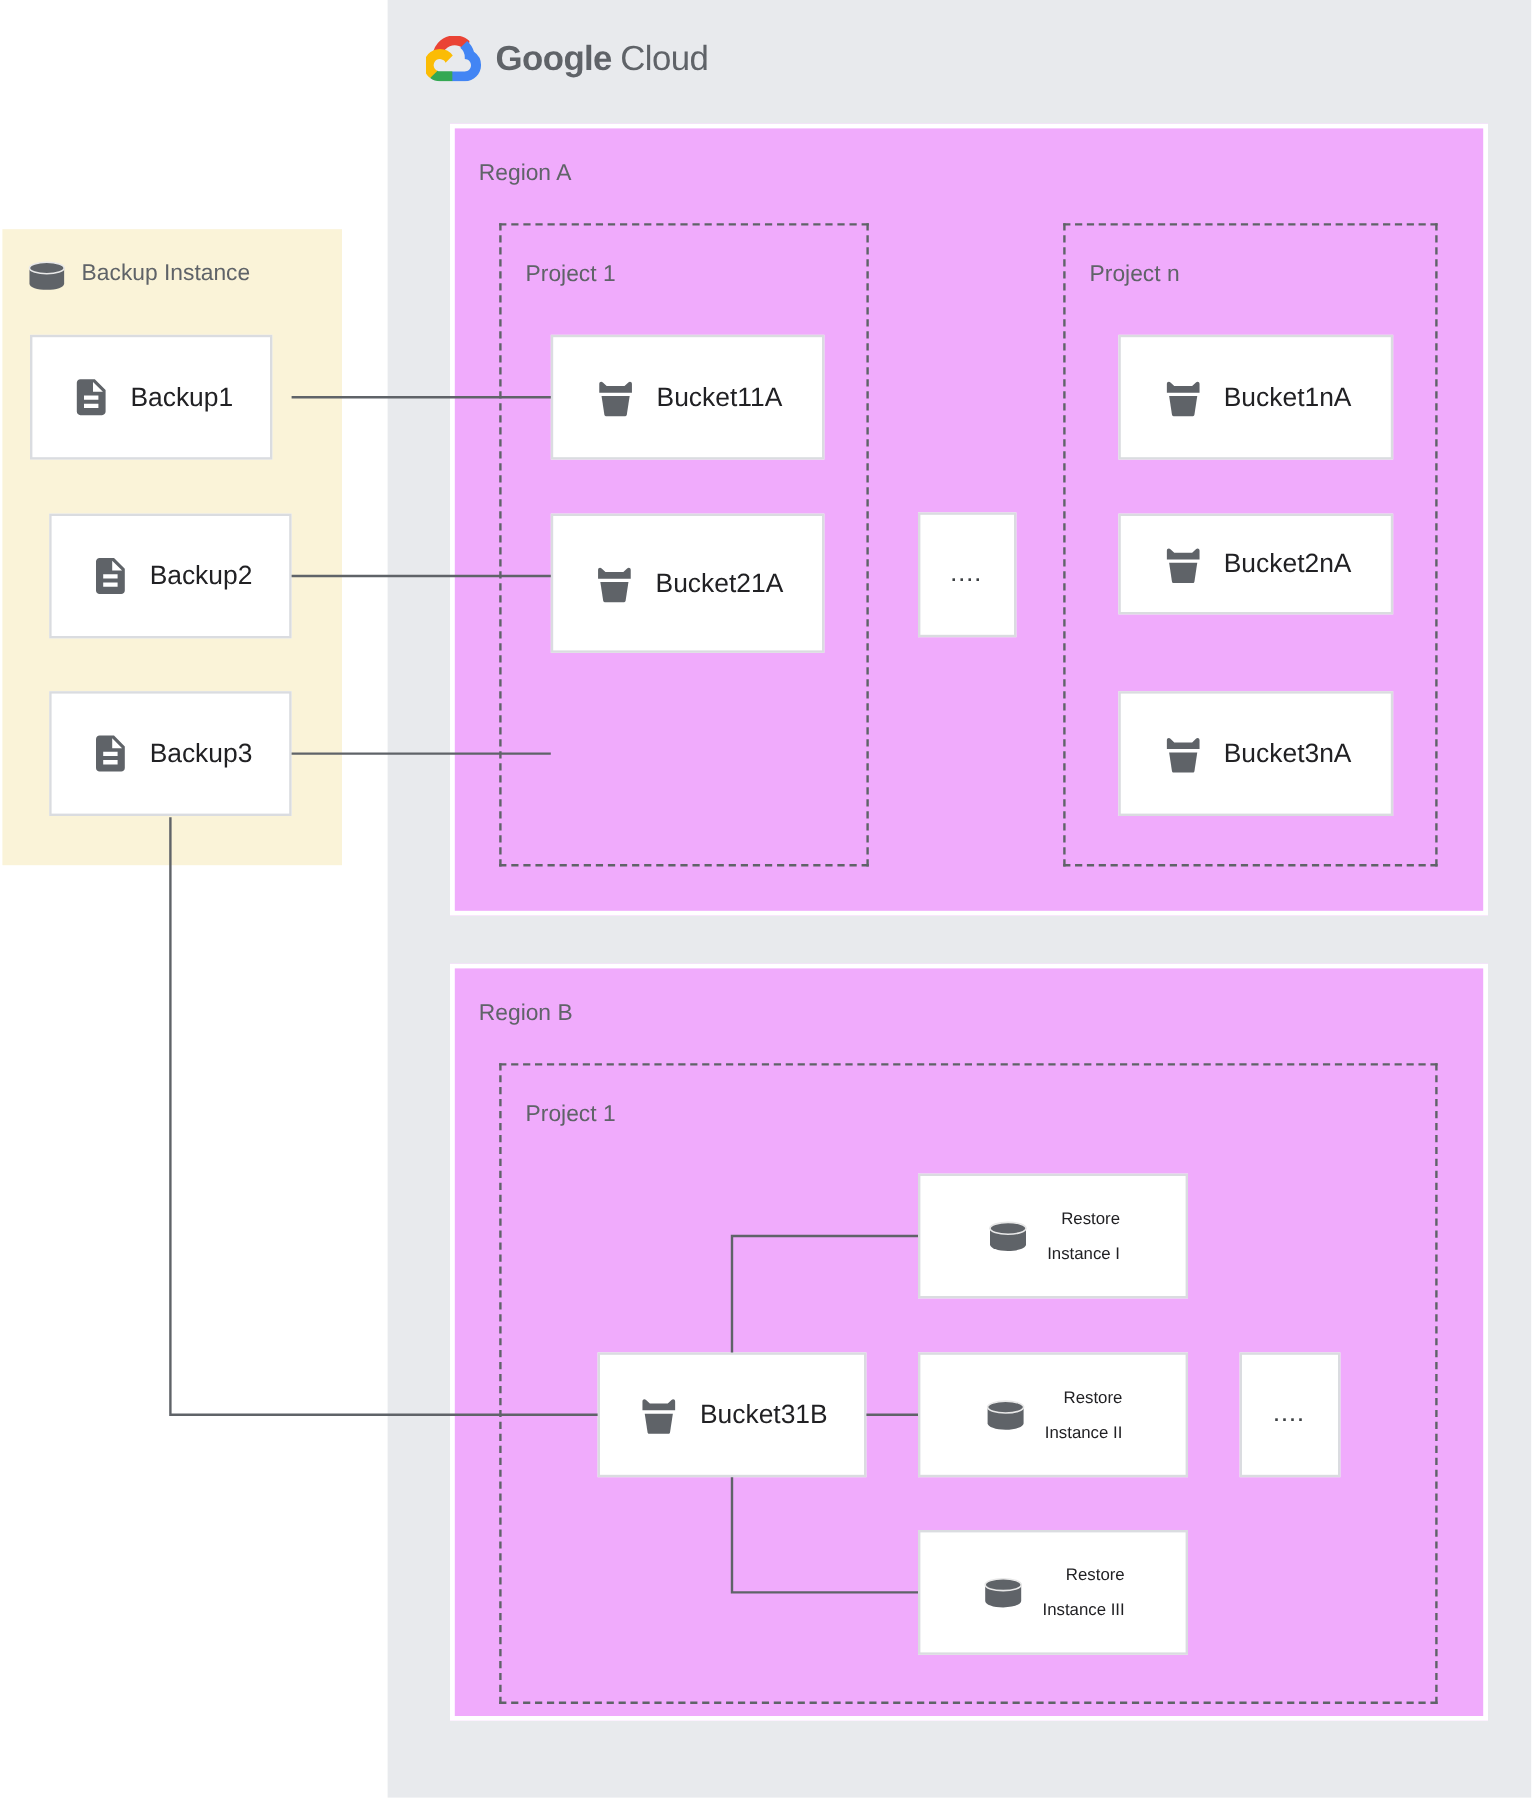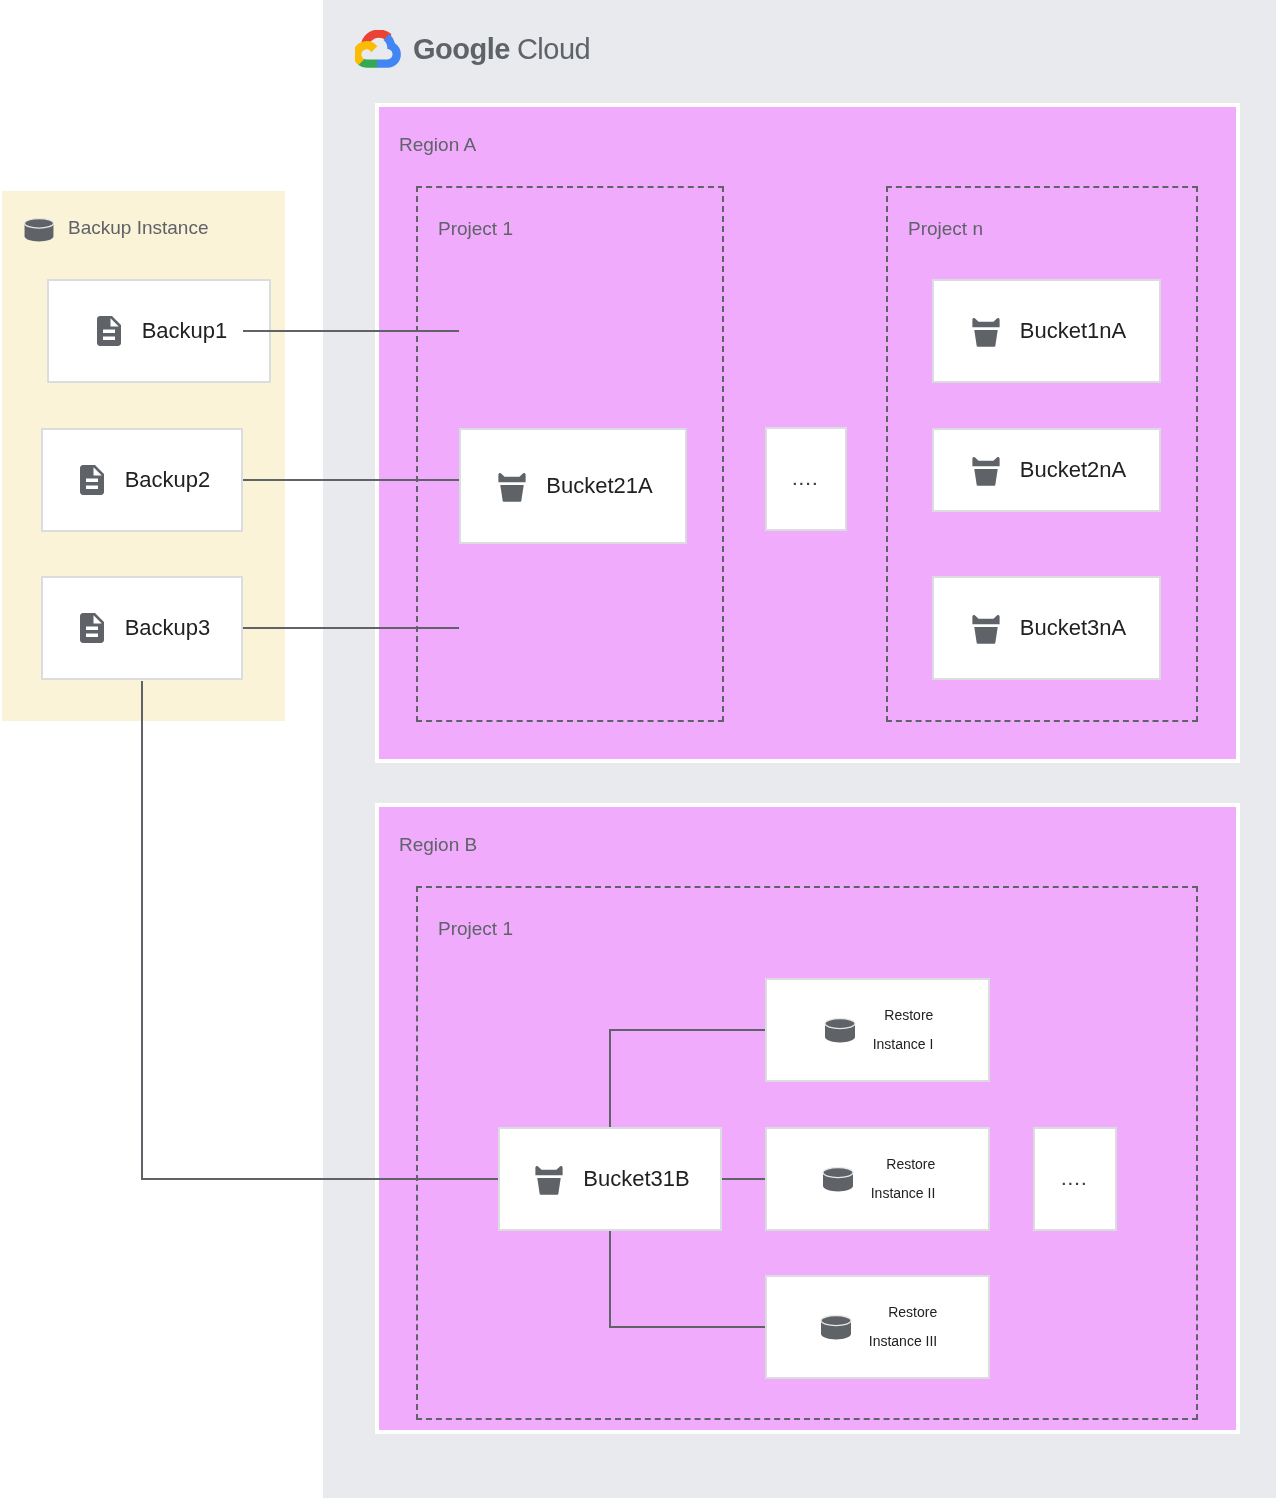--- a/index.html
+++ b/index.html
@@ -74,20 +74,26 @@
       </svg>
       <span class="logo-text"><span class="logo-brand">Google</span><span class="logo-product">Cloud</span></span>
     </div>
 
     <div class="region region-a">
       <div class="region-label">Region A</div>
 
       <div class="project project-a1">
         <div class="project-label">Project 1</div>
 
+        <div class="node" style="left:41px;top:91px;width:228px;height:104px">
+          <svg class="icon" width="38" height="38" viewBox="0 0 24 24">
+              <use href="#ic-bucket"></use>
+            </svg>
+          <span class="label">Bucket11A</span>
+        </div>
         <div class="node" style="left:41px;top:240px;width:228px;height:116px">
           <svg class="icon" width="38" height="38" viewBox="0 0 24 24">
               <use href="#ic-bucket"></use>
             </svg>
           <span class="label">Bucket21A</span>
         </div>
       </div>
 
       <div class="node" style="left:386px;top:320px;width:82px;height:104px">
         <span class="dots">....</span>
@@ -157,21 +163,21 @@
   </div>
 
   <div class="backup-panel">
     <div class="backup-header">
       <svg class="icon" width="38" height="26" viewBox="0 0 24 18">
           <use href="#ic-cyl"></use>
         </svg>
       <span class="title">Backup Instance</span>
     </div>
 
-    <div class="node" style="left:45px;top:88px;width:224px;height:104px">
+    <div class="node" style="left:23px;top:88px;width:202px;height:104px">
       <svg class="icon" width="36" height="40" viewBox="0 0 24 24">
           <use href="#ic-doc"></use>
         </svg>
       <span class="label">Backup1</span>
     </div>
     <div class="node" style="left:39px;top:237px;width:202px;height:104px">
       <svg class="icon" width="36" height="40" viewBox="0 0 24 24">
           <use href="#ic-doc"></use>
         </svg>
       <span class="label">Backup2</span>

